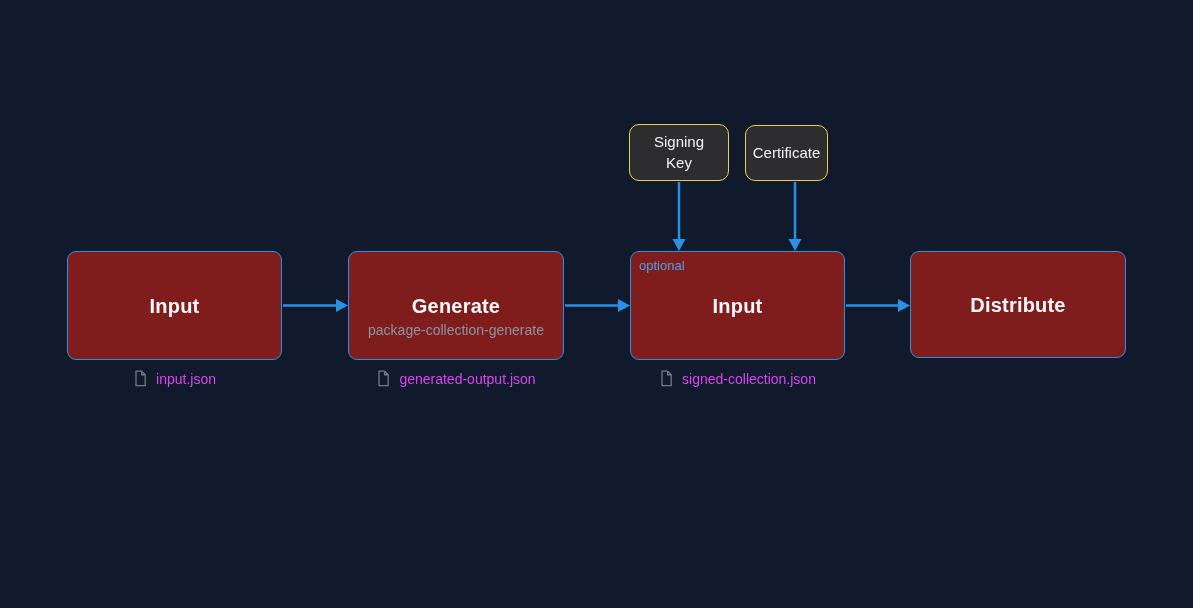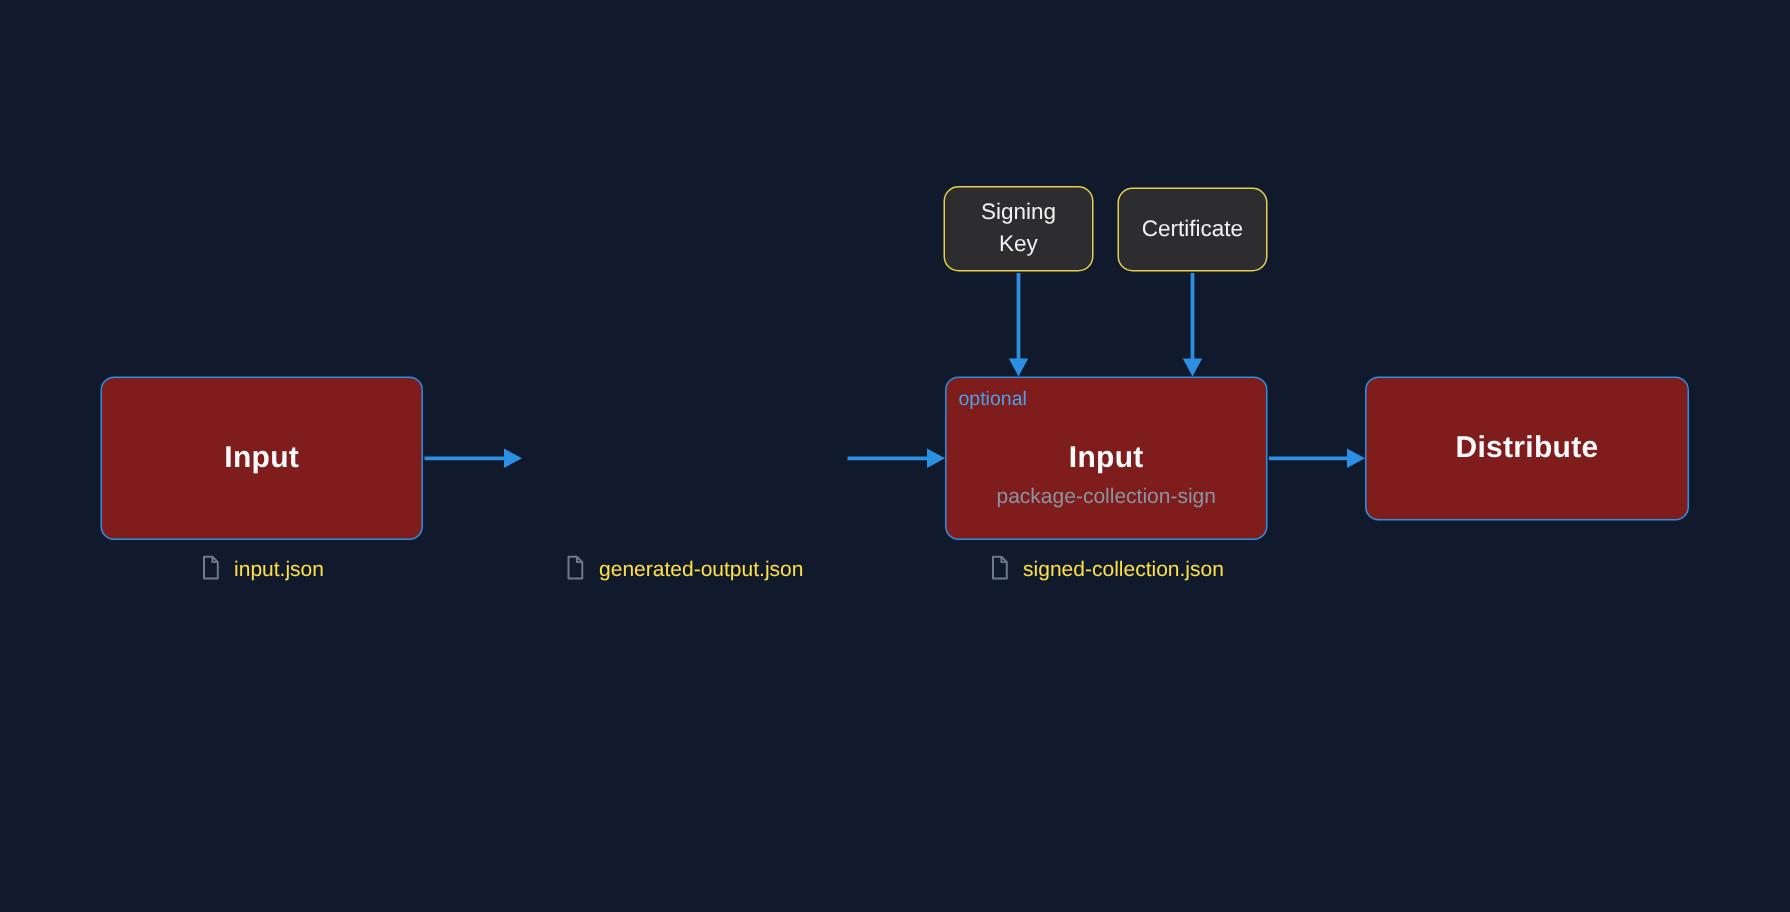--- a/index.html
+++ b/index.html
@@ -66,21 +66,21 @@
     font-size: 15px;
     line-height: 1.35;
     padding: 6px 10px;
   }
   .file-label {
     position: absolute;
     display: flex;
     align-items: center;
     justify-content: center;
     gap: 8px;
-    color: #fde047;
+    color: #d946ef;
     font-size: 14px;
   }
   .file-label .file-icon {
     display: inline-flex;
     width: 15px;
     height: 17px;
   }
 </style>
 </head>
 <body>
@@ -106,36 +106,39 @@
     </g>
     <g stroke="#2b8fe2" fill="#2b8fe2">
       <line x1="795" y1="182" x2="795" y2="240" stroke-width="2.5"></line>
       <polygon points="795,251 788.5,239 801.5,239" stroke="none"></polygon>
     </g>
   </svg>
 
   <div class="resource" style="left:629px; top:124px; width:100px; height:57px;justify-content:center;">
     <span>Signing Key</span>
   </div>
-  <div class="resource" style="left:745px; top:125px; width:100px; height:56px;">
+  <div class="resource" style="left:745px; top:125px; width:83px; height:56px;">
     <span>Certificate</span>
   </div>
 
   <div class="stage" style="left:67px; top:251px; width:215px; height:109px;">
     <div class="stage-title">Input</div>
   </div>
 
+  <div class="stage" style="left:348px; top:251px; width:216px; height:109px;">
+    <div class="stage-title">Generate</div>
+    <div class="stage-subtitle">package-collection-generate</div>
+  </div>
 
   <div class="stage" style="left:630px; top:251px; width:215px; height:109px;">
     <div class="optional-badge">optional</div>
     <div class="stage-title">Input</div>
-    <div class="stage-subtitle">package-collection-sign</div>
   </div>
 
-  <div class="stage" style="left:910px; top:251px; width:216px; height:96px;">
+  <div class="stage" style="left:910px; top:251px; width:216px; height:107px;">
     <div class="stage-title">Distribute</div>
   </div>
 
   <div class="file-label" style="left:67px; top:370px; width:215px;">
     <span class="file-icon">
       <svg viewBox="0 0 16 18" width="15" height="17">
         <path d="M3.2 1.2 h6 L13 5 v11.6 H3.2 Z" fill="none" stroke="#6f7a89" stroke-width="1.4" stroke-linejoin="round"></path>
         <path d="M9.2 1.2 V5 H13" fill="none" stroke="#6f7a89" stroke-width="1.4" stroke-linejoin="round"></path>
       </svg>
     </span>

